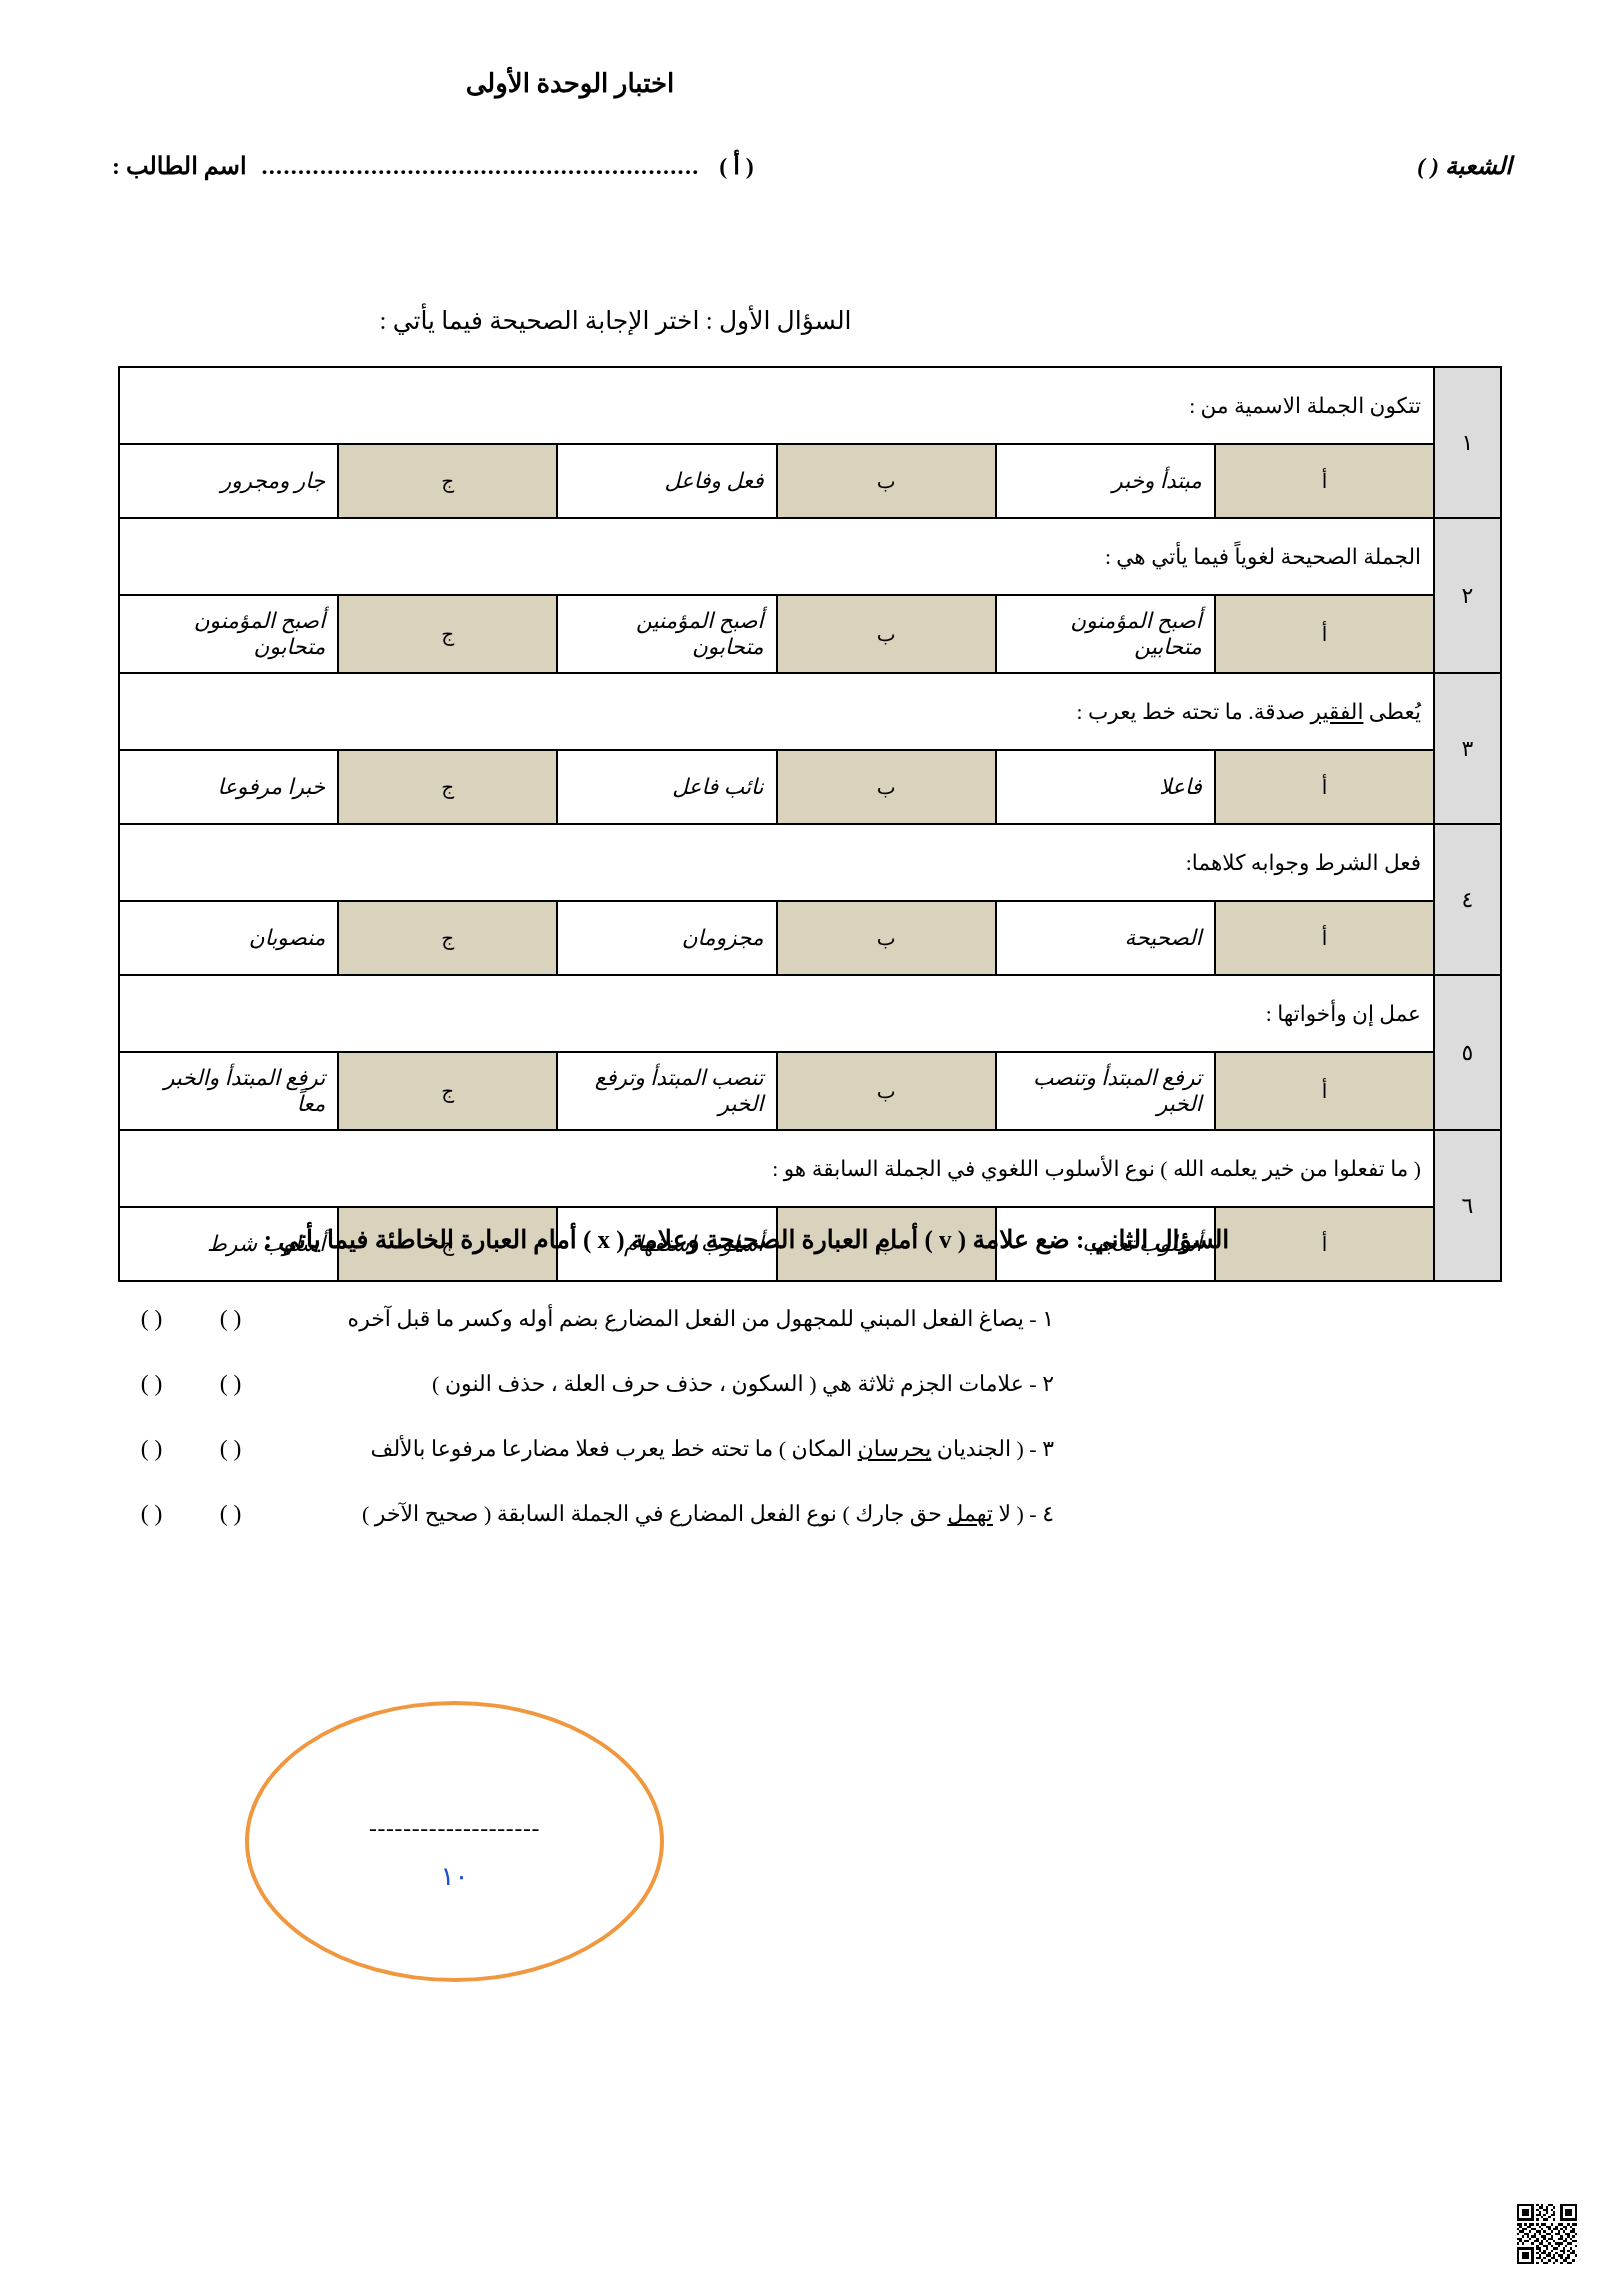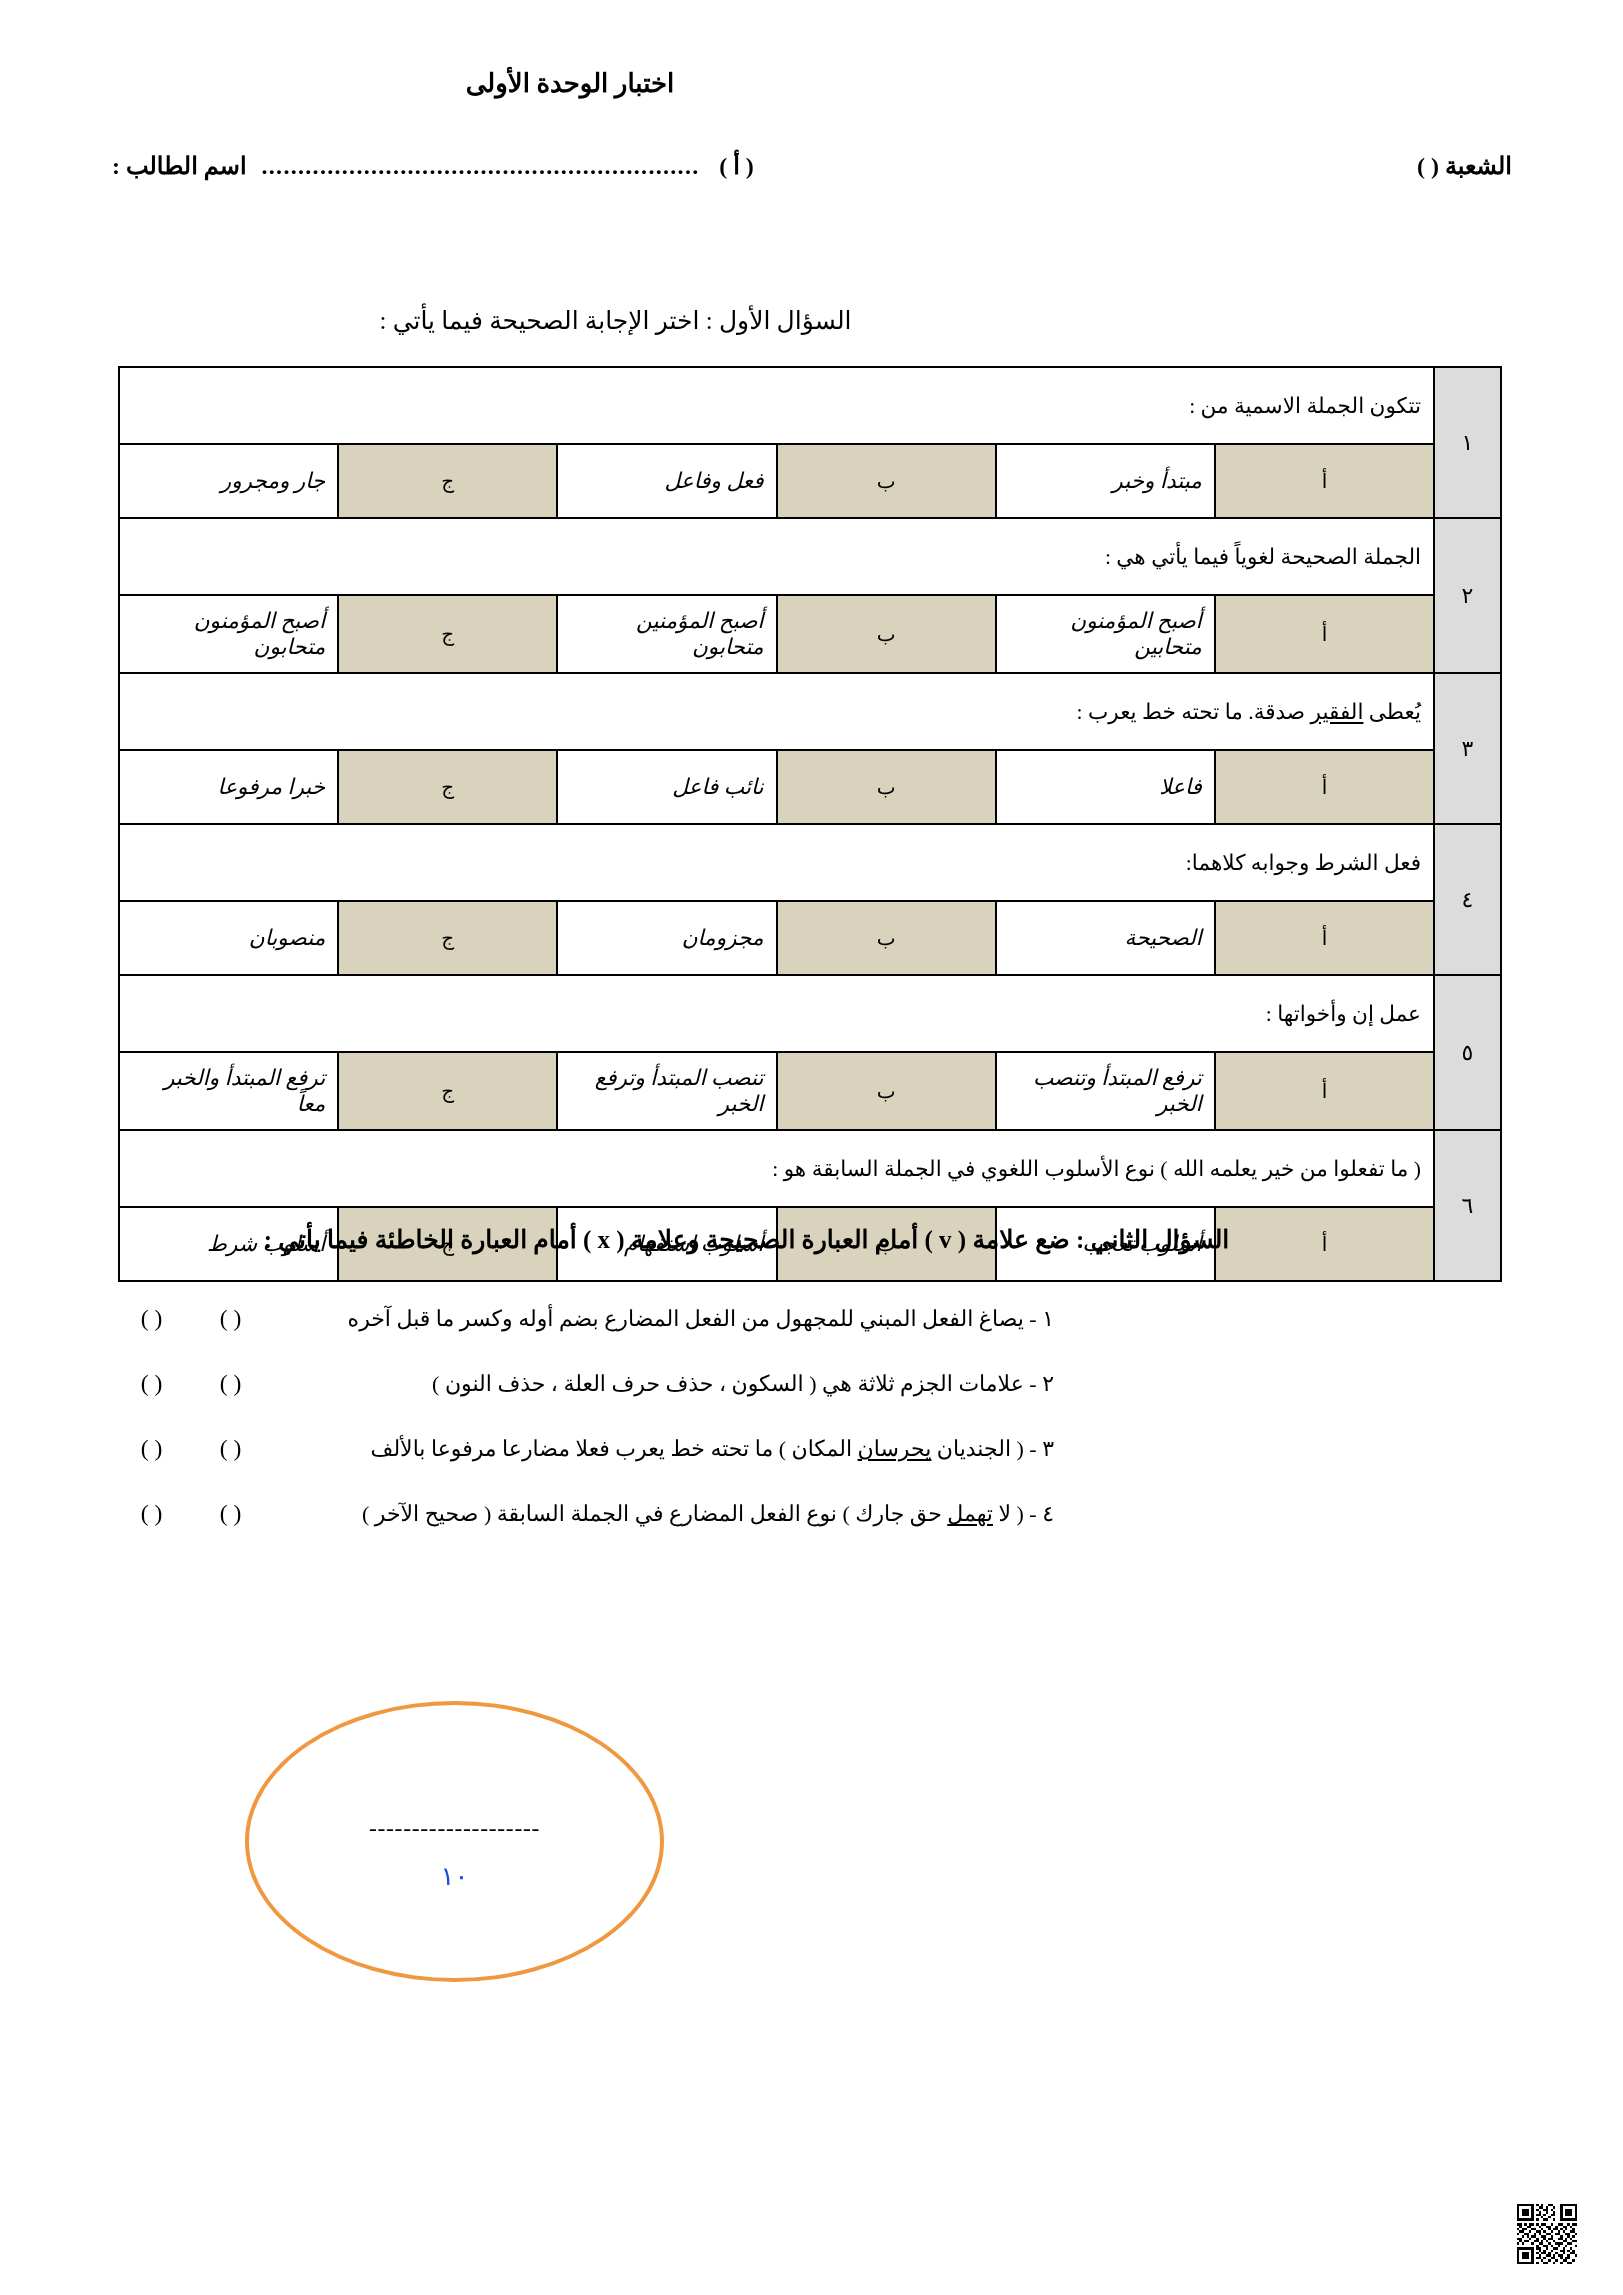--- a/index.html
+++ b/index.html
@@ -58,21 +58,21 @@
     margin-left: 7.9px;
     letter-spacing: 1.3px;
     font-size: 24px;
     overflow: hidden;
     white-space: nowrap;
     direction: ltr;
     text-align: right;
   }
   .hl-alef { white-space: nowrap; margin-left: 11.8px;}
   .hl-spacer { flex: 1 1 auto; }
-  .hl-section { white-space: nowrap; margin-left: 314px; }
+  .hl-section { white-space: nowrap; margin-left: 314px; font-style: italic; }
 
   
   .q1-heading {
     position: absolute;
     top: 306px;
     right: 0;
     width: 1623px;
     text-align: center;
     font-size: 25px;
     font-weight: normal;

